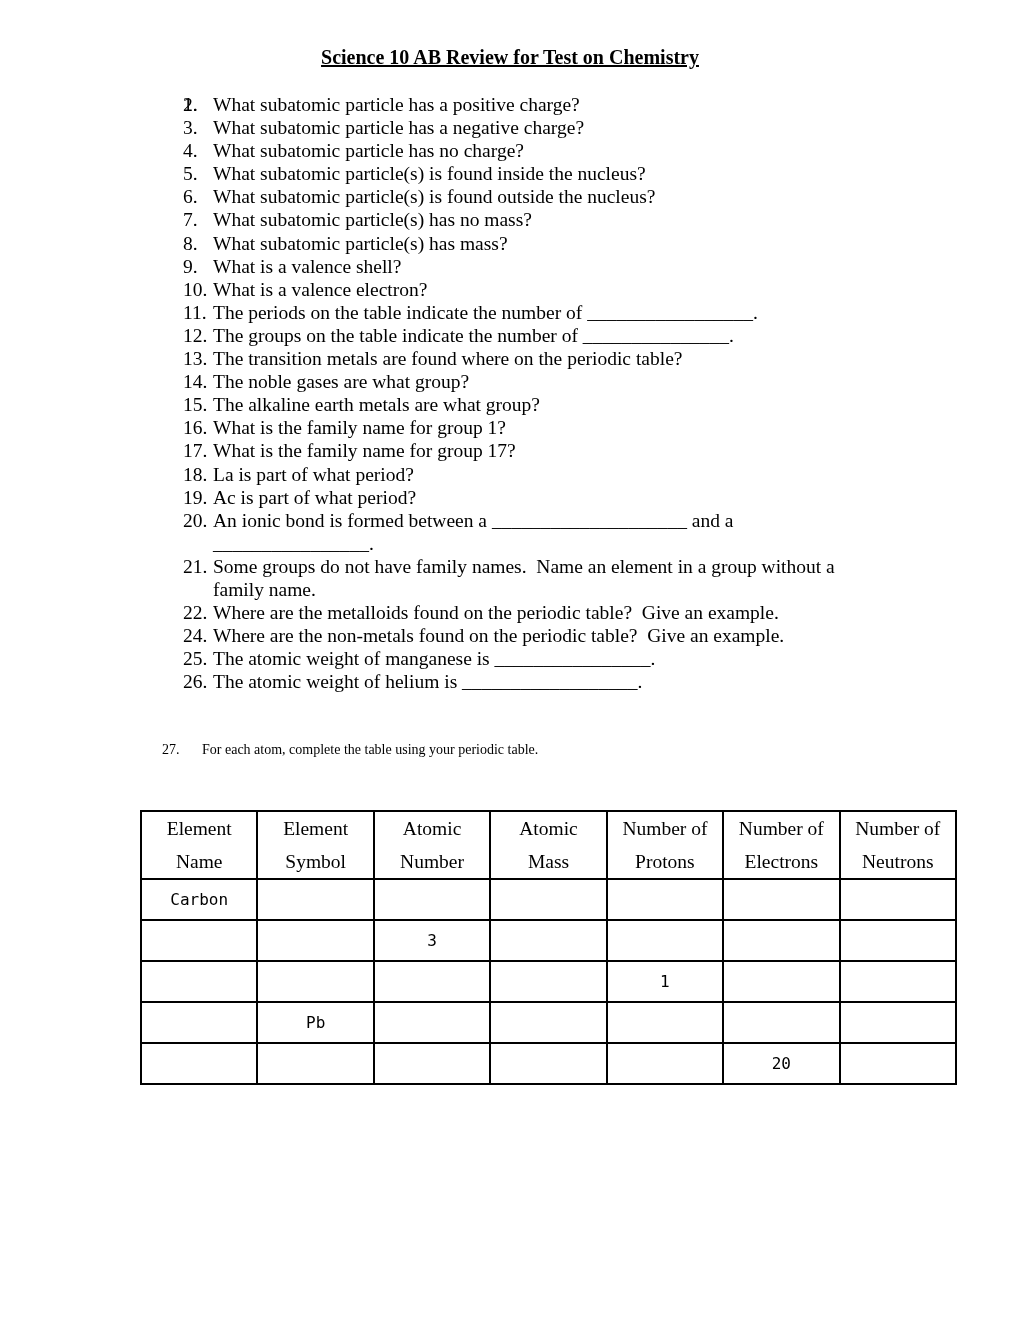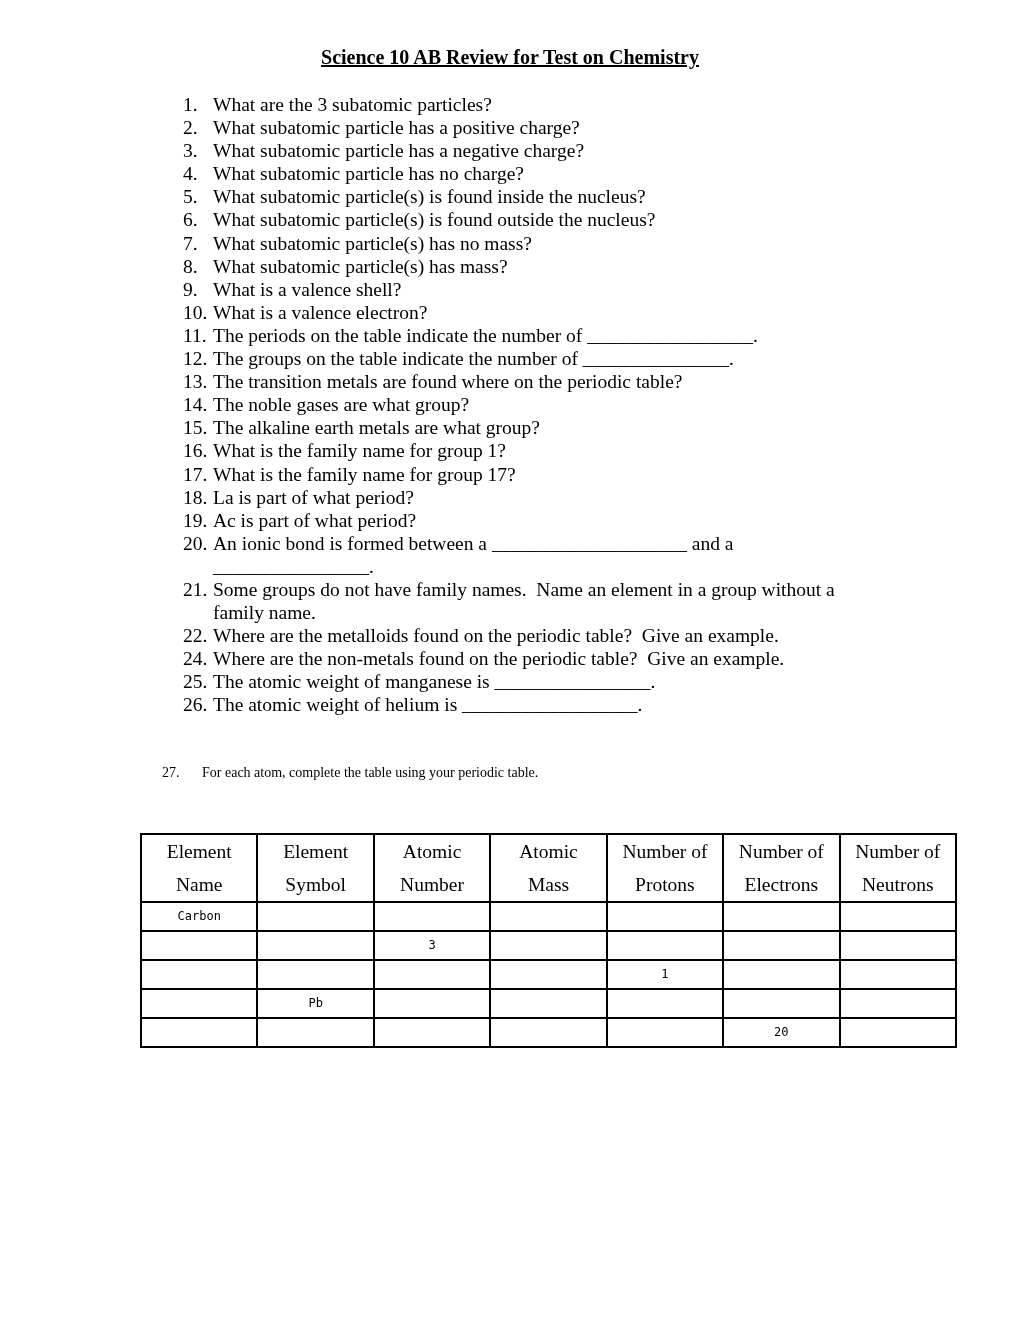--- a/index.html
+++ b/index.html
@@ -67,37 +67,37 @@
     line-height: 33px;
     height: 64px;
     text-align: center;
     vertical-align: middle;
     white-space: pre-line;
     padding: 0;
     font-family: "Liberation Serif", serif;
   }
   table.element-table td {
     border: 2px solid #000;
-    height: 29px;
+    height: 41px;
     text-align: center;
     vertical-align: middle;
     padding: 0;
     font-family: "DejaVu Sans Mono", monospace;
-    font-size: 12px;
+    font-size: 16px;
   }
 </style>
 </head>
 <body>
 
 <div class="page">
 
   <div class="doc-title">Science 10 AB Review for Test on Chemistry</div>
 
   <div class="question-list">
-      <div class="q"><span class="qnum">1.</span><span>What are the 3 subatomic particles?</span></div>
+      <div class="q"><span class="qnum">1.</span></div>
       <div class="q"><span class="qnum">2.</span><span>What subatomic particle has a positive charge?</span></div>
       <div class="q"><span class="qnum">3.</span><span>What subatomic particle has a negative charge?</span></div>
       <div class="q"><span class="qnum">4.</span><span>What subatomic particle has no charge?</span></div>
       <div class="q"><span class="qnum">5.</span><span>What subatomic particle(s) is found inside the nucleus?</span></div>
       <div class="q"><span class="qnum">6.</span><span>What subatomic particle(s) is found outside the nucleus?</span></div>
       <div class="q"><span class="qnum">7.</span><span>What subatomic particle(s) has no mass?</span></div>
       <div class="q"><span class="qnum">8.</span><span>What subatomic particle(s) has mass?</span></div>
       <div class="q"><span class="qnum">9.</span><span>What is a valence shell?</span></div>
       <div class="q"><span class="qnum">10.</span><span>What is a valence electron?</span></div>
       <div class="q"><span class="qnum">11.</span><span>The periods on the table indicate the number of _________________.</span></div>

